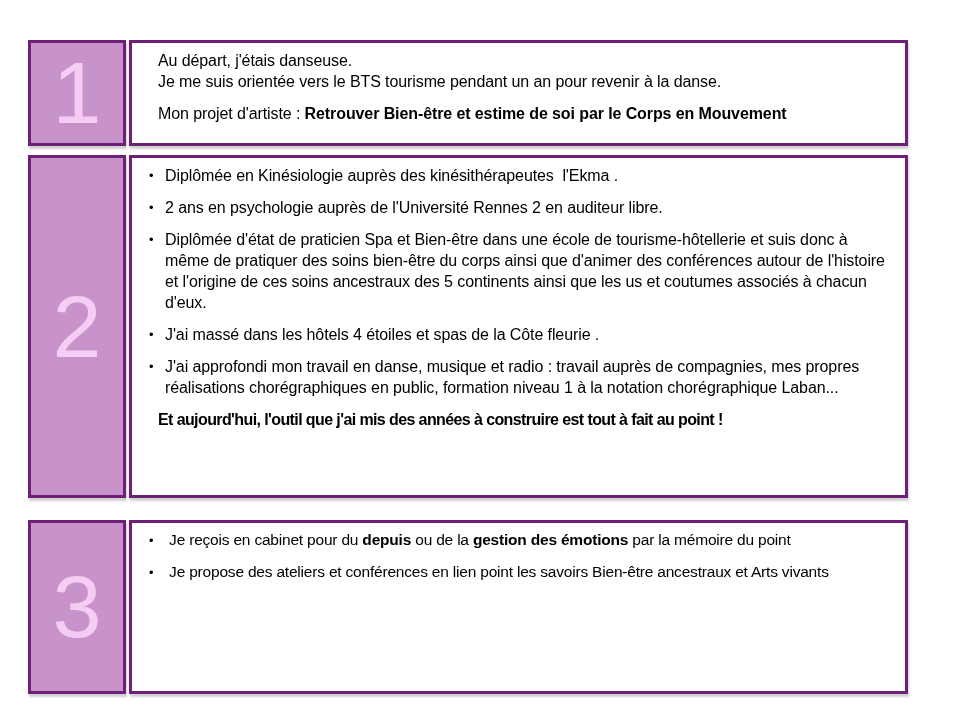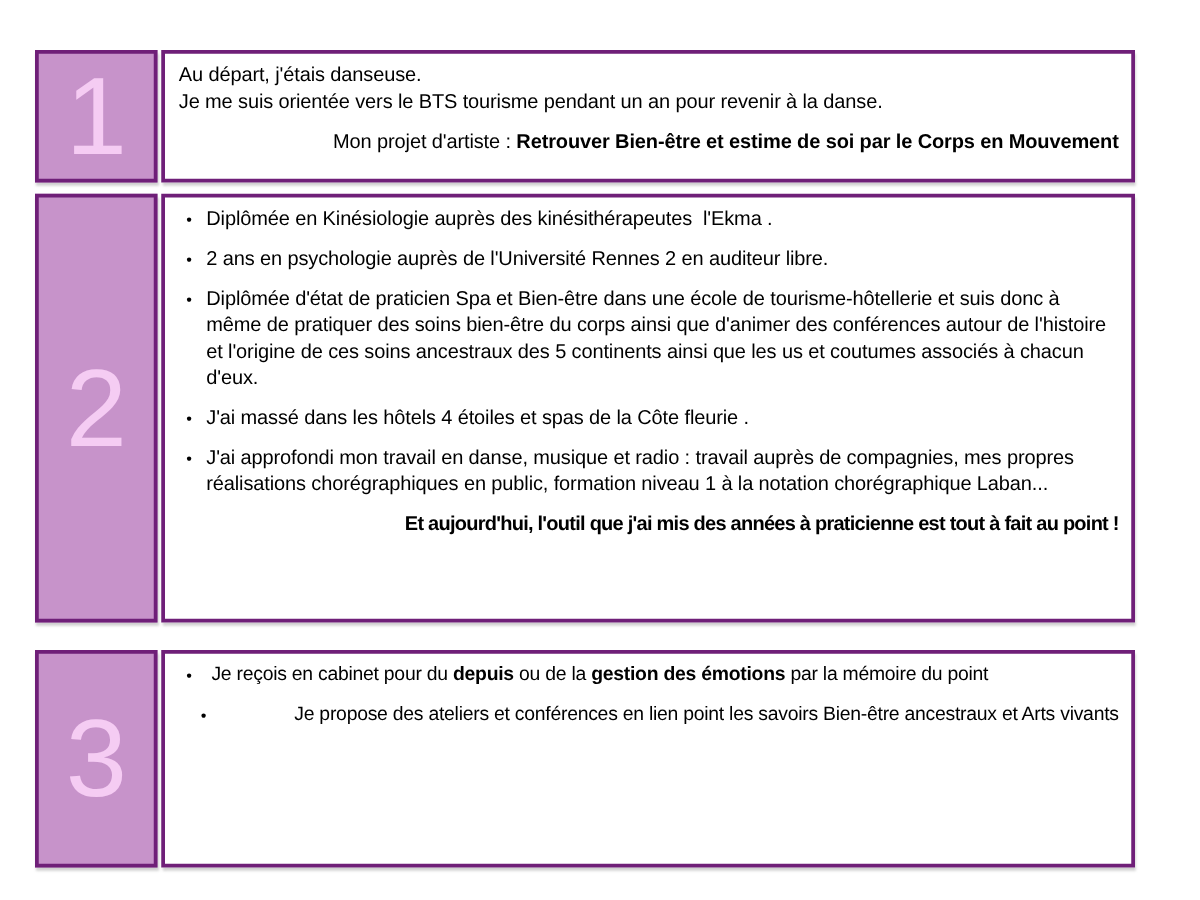--- a/index.html
+++ b/index.html
@@ -55,39 +55,39 @@
     background: #ffffff;
     padding: 7px 10px;
     font-size: 16px;
     line-height: 21px;
     color: #000000;
     letter-spacing: -0.1px;
     overflow: hidden;
     box-shadow: 1px 3px 2px rgba(120,120,120,0.35);
   }
   .para {
-    margin: 0 0 11px 1px;
+    margin: 0 0 11px 16px;
     white-space: pre-wrap;
   }
   .bullet {
     display: flex;
     margin: 0 0 11px 0;
   }
   .marker {
     flex: 0 0 23px;
     box-sizing: border-box;
     padding-left: 7px;
     font-size: 13px;
     line-height: 21px;
   }
   .btext {
     flex: 1;
     white-space: pre-wrap;
   }
-  .para:last-child, .bullet:last-child { margin-bottom: 0; text-align: right; }
+  .para:last-child, .bullet:last-child { margin-bottom: 0; }
   .seg.b { font-weight: bold; }
   .seg.u { }
   .closing {
     font-weight: bold;
     letter-spacing: -0.6px;
   }
   .row-3 .textbox {
     font-size: 15.5px;
     line-height: 20.5px;
     letter-spacing: -0.2px;
@@ -126,21 +126,21 @@
             <span class="btext"><span class="seg">Diplômée d'état de praticien Spa et Bien-être dans une école de tourisme-hôtellerie et suis donc à même de </span><span class="seg u">pratiquer des soins bien-être du corps</span><span class="seg"> ainsi que d'</span><span class="seg u">animer des conférences autour de l'histoire et l'origine de ces soins ancestraux des 5 continents</span><span class="seg"> ainsi que les us et coutumes associés à chacun d'eux.</span></span>
           </div>
           <div class="bullet">
             <span class="marker">•</span>
             <span class="btext"><span class="seg">J'ai massé dans les hôtels 4 étoiles et spas de la Côte fleurie .</span></span>
           </div>
           <div class="bullet">
             <span class="marker">•</span>
             <span class="btext"><span class="seg">J'ai approfondi mon travail en danse, musique et radio : travail auprès de compagnies, mes propres réalisations chorégraphiques en public, formation niveau 1 à la notation chorégraphique Laban...</span></span>
           </div>
-          <div class="para closing"><span class="seg b">Et aujourd'hui, l'outil que j'ai mis des années à praticienne est tout à fait au point !</span></div>
+          <div class="para closing"><span class="seg b">Et aujourd'hui, l'outil que j'ai mis des années à construire est tout à fait au point !</span></div>
         </div>
       </div>
       <div class="row row-3">
         <div class="numbox">
           <div class="num">3</div>
         </div>
         <div class="textbox">
           <div class="bullet">
             <span class="marker">•</span>
             <span class="btext"><span class="seg"> Je reçois en cabinet pour du </span><span class="seg b">depuis</span><span class="seg"> ou de la </span><span class="seg b">gestion des émotions</span><span class="seg"> par la mémoire du point</span></span>

